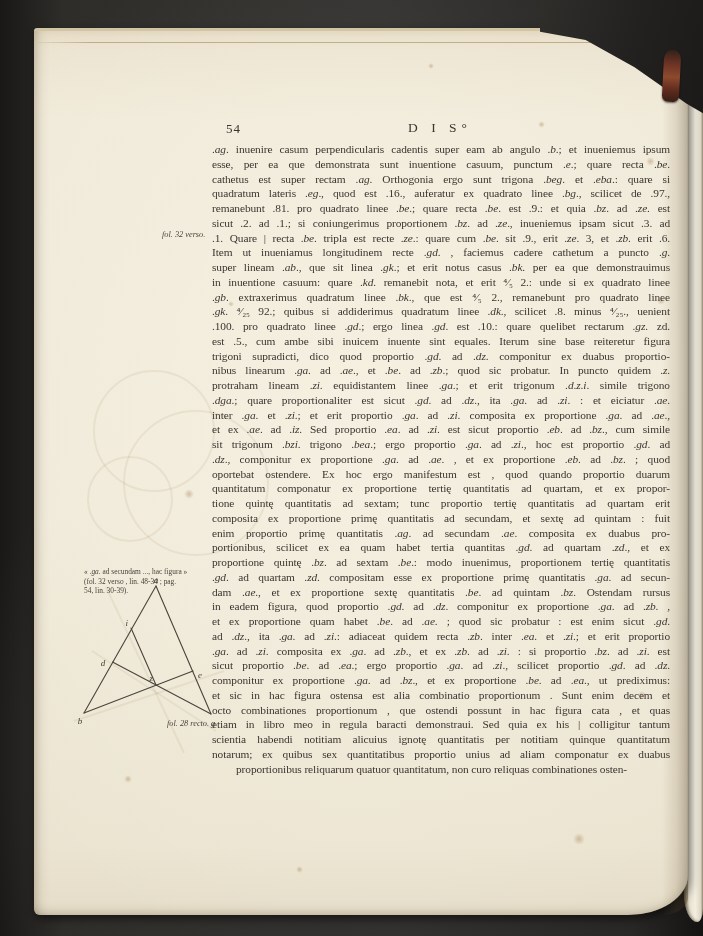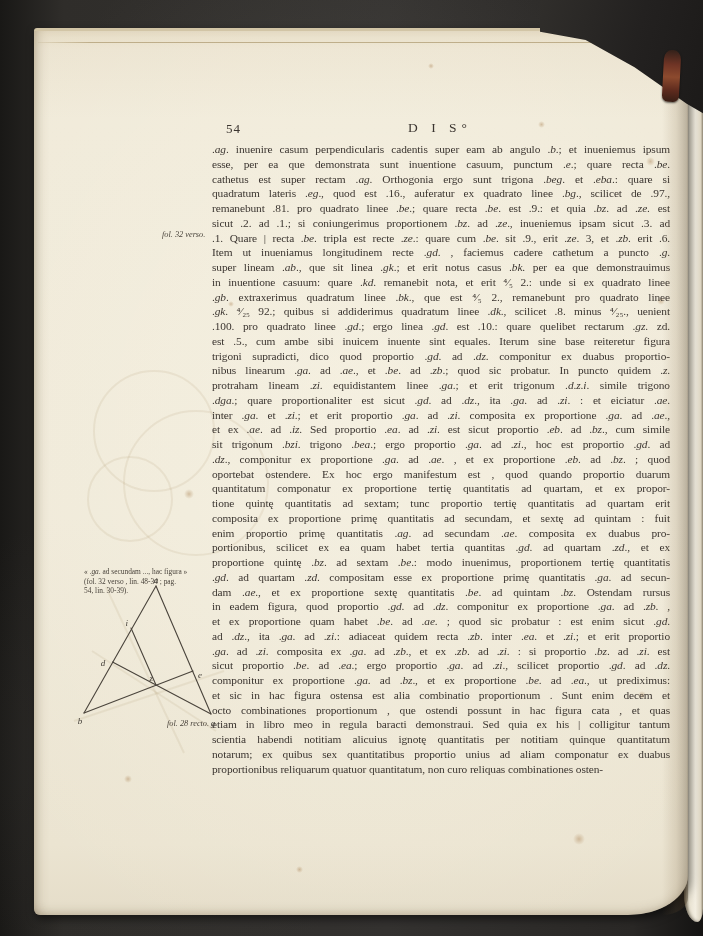--- a/index.html
+++ b/index.html
@@ -46,21 +46,21 @@
   }
   
   .pagenum{position:absolute;left:192px;top:90px;font-size:13px;letter-spacing:1px;}
   .runtitle{position:absolute;left:178px;top:89px;width:456px;text-align:center;
     font-size:13.5px;letter-spacing:5px;}
   
   .body-text{position:absolute;left:178px;top:111px;width:458px;font-size:11.4px;
     letter-spacing:-0.1px;}
   .body-text .tl{height:14.75px;line-height:14.75px;white-space:nowrap;text-align:justify;
     text-align-last:justify;overflow:visible;}
-  .body-text .tl:last-child{text-align-last:auto;}
+  .body-text .tl:last-child{text-align-last:auto;margin-left:24px;}
   em{font-style:italic;}
   
   .note32{position:absolute;left:88px;top:199px;font-size:8.3px;font-style:italic;color:#4a443c;margin-left:40px;}
   .note28{position:absolute;left:133px;top:688px;font-size:8.3px;font-style:italic;color:#4a443c;z-index:3;text-align:right;}
   
   .fig-caption{position:absolute;left:50px;top:518px;width:136px;font-size:7.4px;color:#49433b;margin-top:18px;}
   .fig-caption .tl{line-height:9.6px;white-space:nowrap;}
   
   .figure{position:absolute;left:41px;top:547px;width:150px;height:170px;}
   .figure svg{width:100%;height:100%;}

